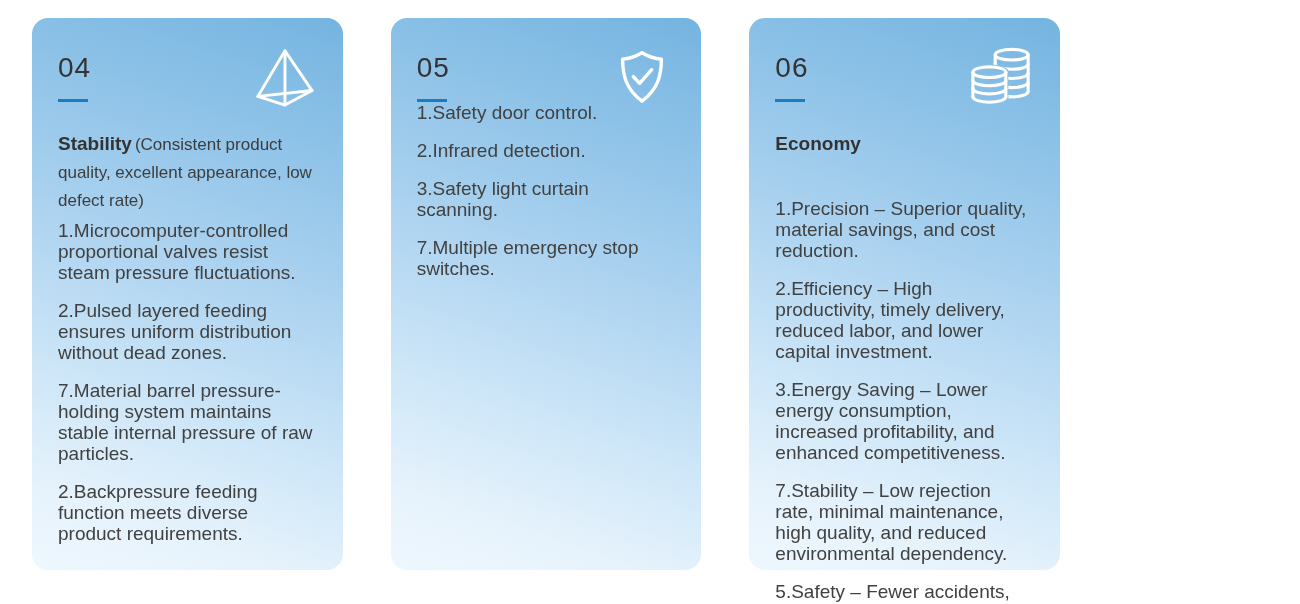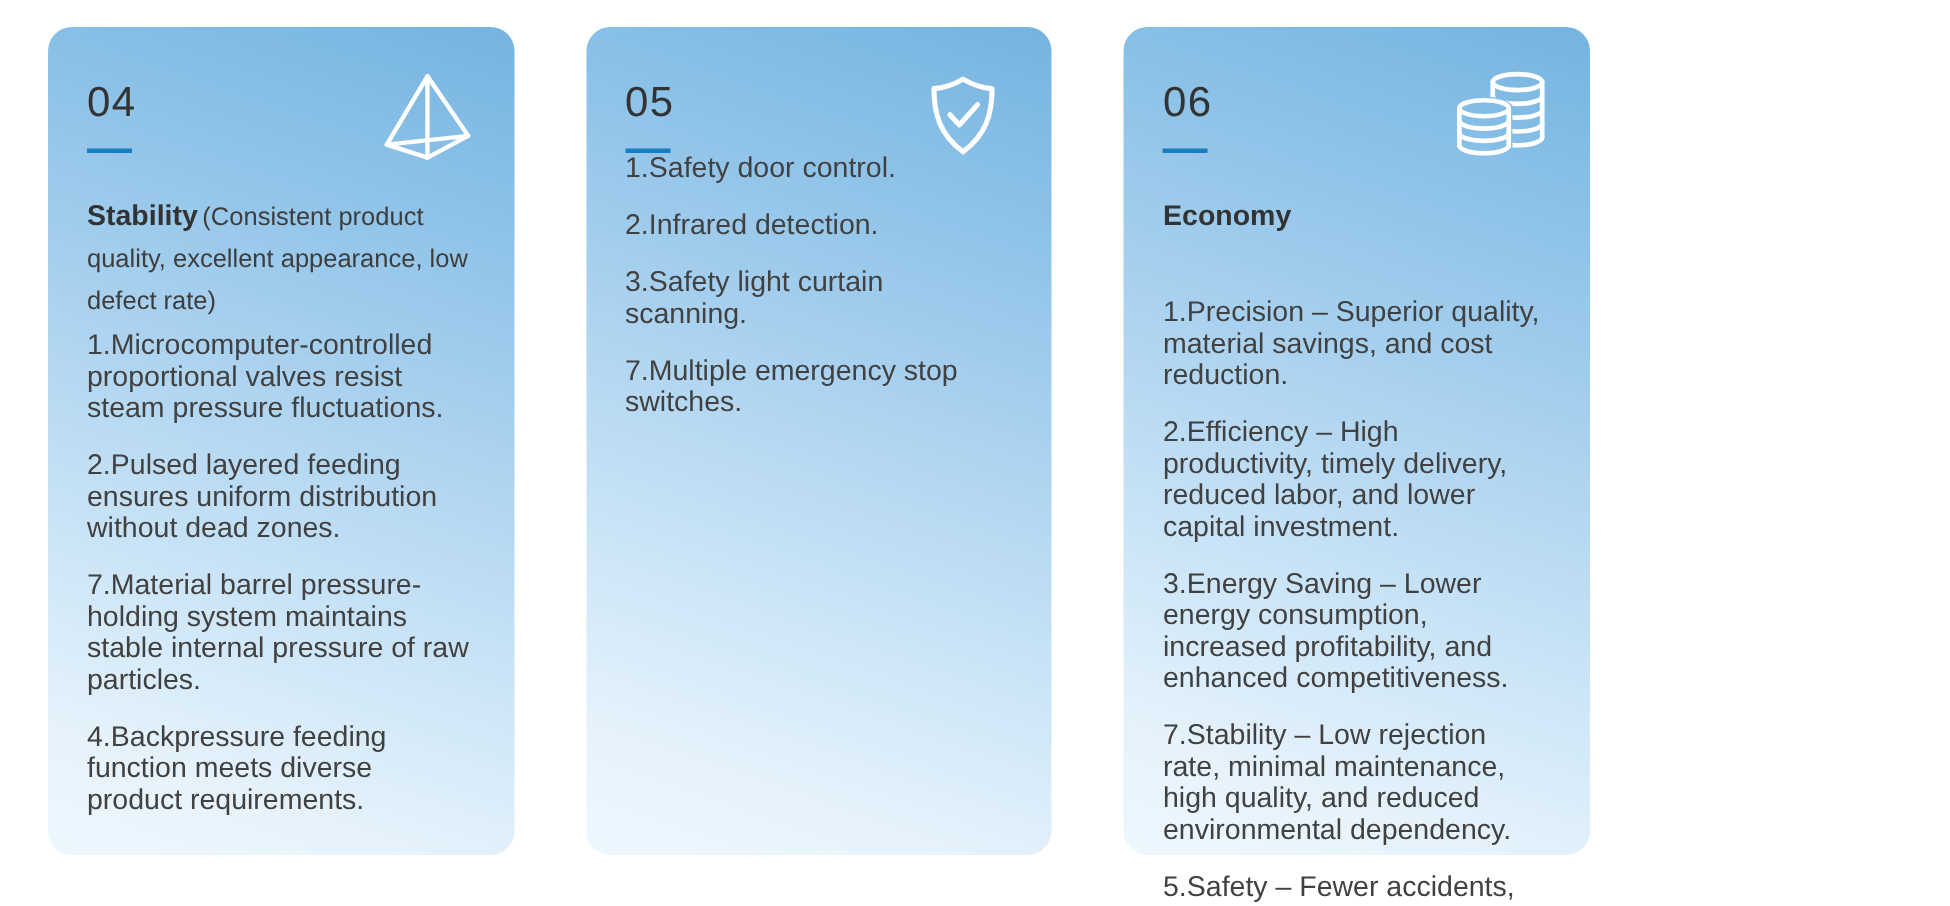--- a/index.html
+++ b/index.html
@@ -89,21 +89,21 @@
         <path d="M33 5 L5 52 L33 61 L61 46 Z"></path>
         <path d="M33 5 L33 61"></path>
         <path d="M5 52 L61 46"></path>
       </svg>
     </span>
     <h3 class="card-heading"><span class="card-title">Stability</span><span class="card-subtitle">(Consistent product quality, excellent appearance, low defect rate)</span></h3>
     <div class="card-list">
       <p class="card-item">1.Microcomputer-controlled proportional valves resist steam pressure fluctuations.</p>
       <p class="card-item">2.Pulsed layered feeding ensures uniform distribution without dead zones.</p>
       <p class="card-item">7.Material barrel pressure-holding system maintains stable internal pressure of raw particles.</p>
-      <p class="card-item">4.Backpressure feeding function meets diverse product requirements.</p>
+      <p class="card-item">2.Backpressure feeding function meets diverse product requirements.</p>
     </div>
   </section>
 
   <section class="card">
     <div class="card-number">05</div>
     <div class="number-underline"></div>
     <span class="card-icon">
       <svg viewBox="0 0 64 64" fill="none" stroke="#ffffff" stroke-width="3.5" stroke-linecap="round" stroke-linejoin="round">
         <path d="M32 7 Q42 13 52 13.5 C52 31 48 45 32 57 C16 45 12 31 12 13.5 Q22 13 32 7 Z"></path>
         <polyline points="23,31.5 29.5,38.5 42,24.5"></polyline>

